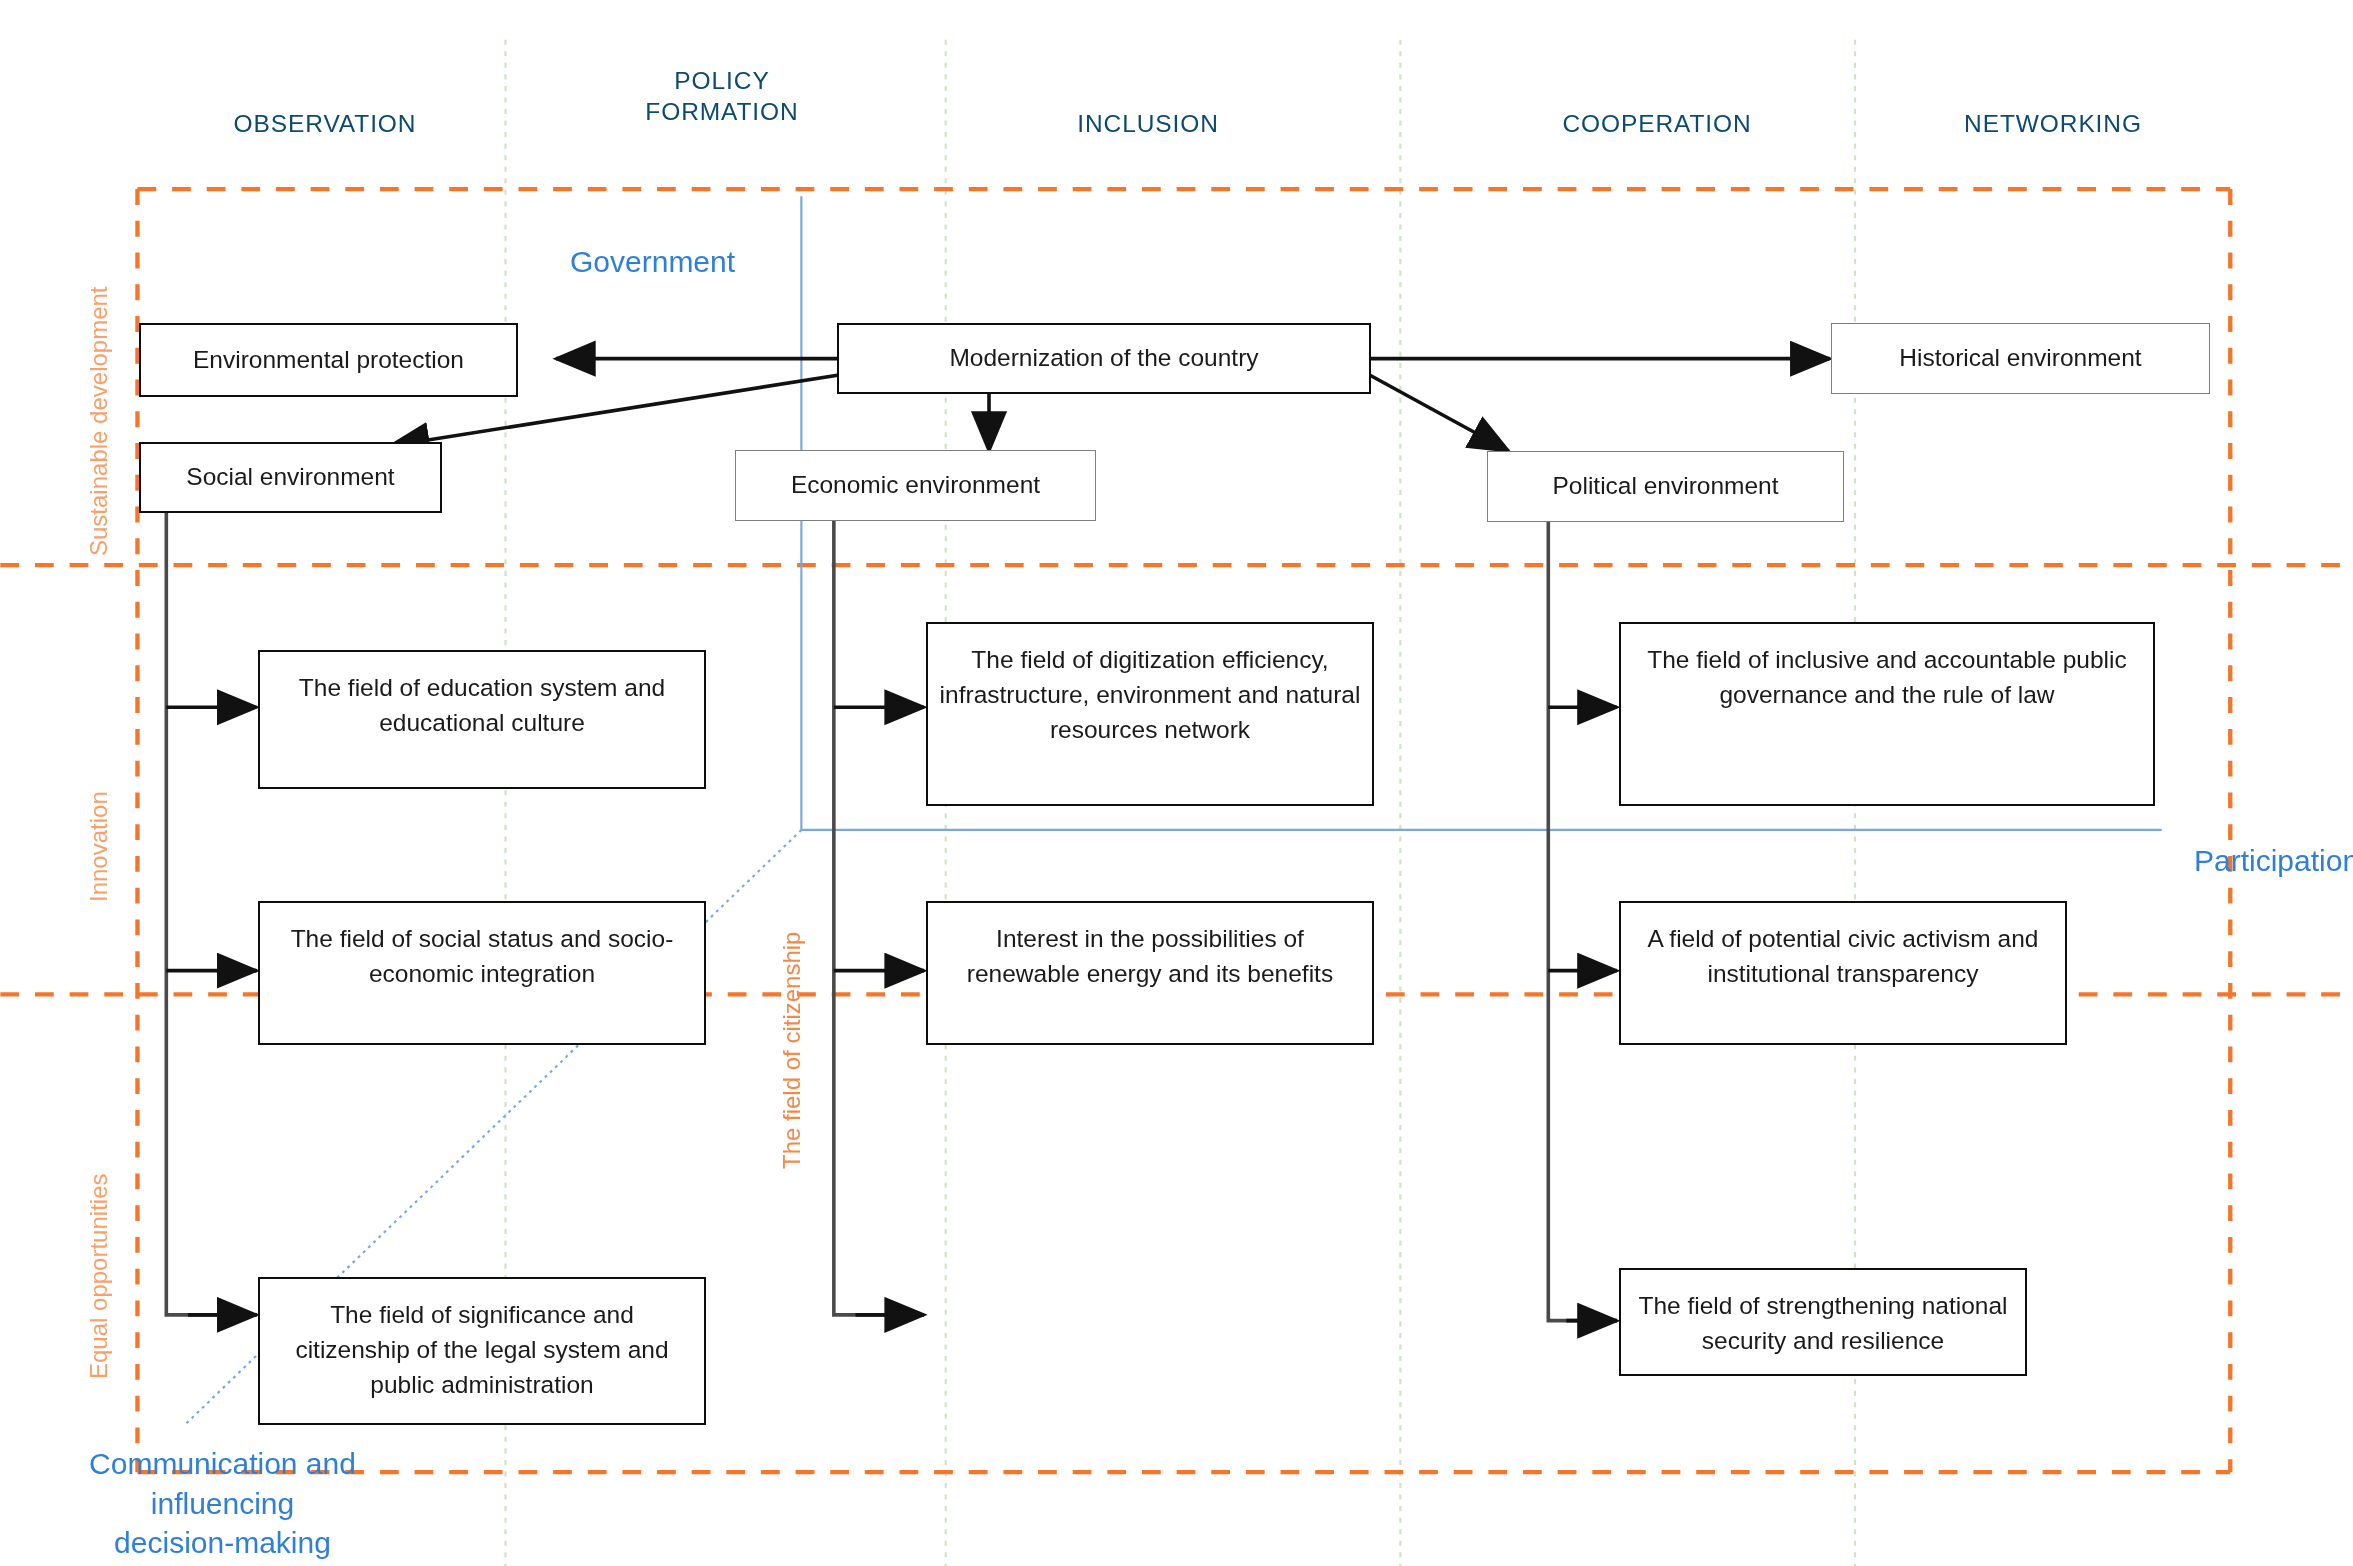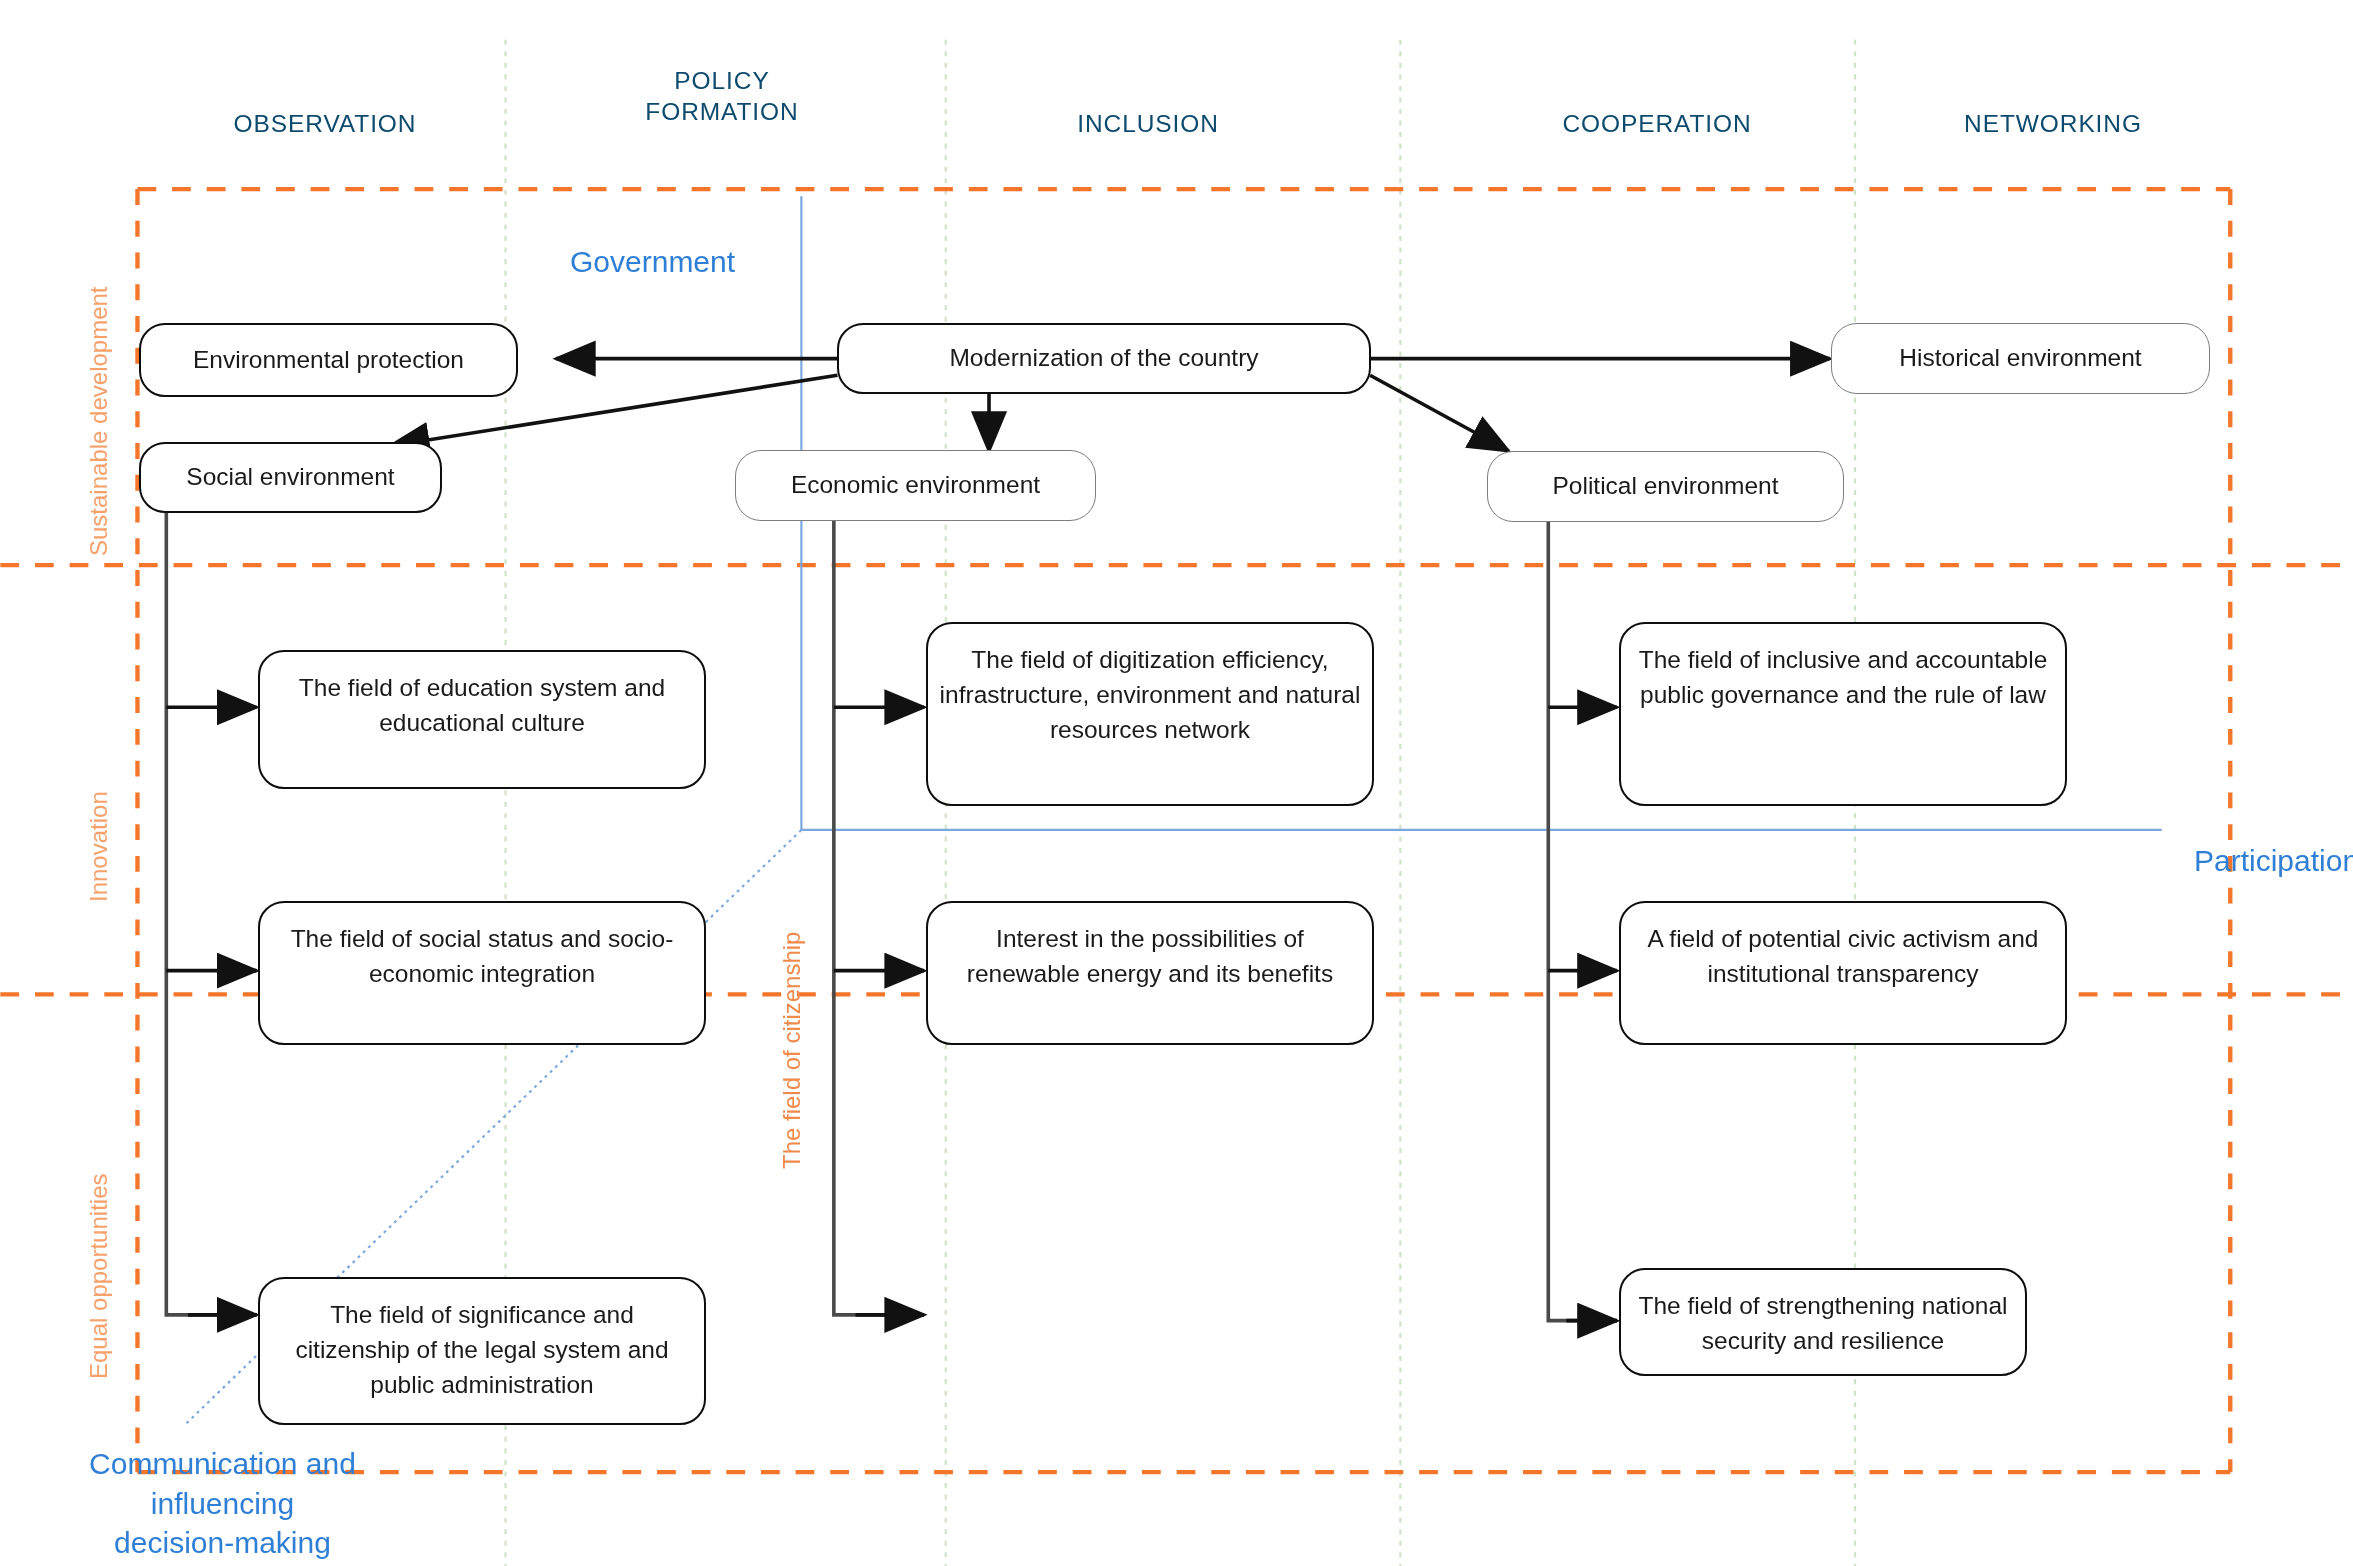--- a/index.html
+++ b/index.html
@@ -30,21 +30,20 @@
   
   .blue-label{position:absolute;color:#2f7fd6;font-size:30px;white-space:nowrap;}
   .blue-label.multi{white-space:normal;text-align:center;line-height:1.32;}
 
   
   .box{
     position:absolute;background:#fff;box-sizing:border-box;
     display:flex;align-items:center;justify-content:center;
     text-align:center;color:#1a1a1a;font-size:24.5px;line-height:1.42;
     padding:4.3px 11.5px;
-    border-radius:26px;
   }
   .box.thin{border:1.4px solid #7d7d7d;}
   .box.thick{border:2.2px solid #0d0d0d;}
   .box.top{align-items:flex-start;padding-top:19px;}
 </style>
 </head>
 <body>
 
 <div id="stage">
 
@@ -137,21 +136,21 @@
   <div class="box thick" style="left:139px;top:442px;width:303px;height:71px;">Social environment</div>
 
   <div class="box thin" style="left:735px;top:450px;width:361px;height:71px;">Economic environment</div>
 
   <div class="box thin" style="left:1487px;top:451px;width:357px;height:71px;">Political environment</div>
 
   <div class="box thick top" style="left:258px;top:650px;width:448px;height:139px;">The field of education system and educational culture</div>
 
   <div class="box thick top" style="left:926px;top:622px;width:448px;height:184px;">The field of digitization efficiency, infrastructure, environment and natural resources network</div>
 
-  <div class="box thick top" style="left:1619px;top:622px;width:448px;height:184px;">The field of inclusive and accountable public governance and the rule of law</div>
+  <div class="box thick top" style="left:1619px;top:622px;width:536px;height:184px;">The field of inclusive and accountable public governance and the rule of law</div>
 
   <div class="box thick top" style="left:258px;top:901px;width:448px;height:144px;">The field of social status and socio-economic integration</div>
 
   <div class="box thick top" style="left:926px;top:901px;width:448px;height:144px;">Interest in the possibilities of renewable energy and its benefits</div>
 
   <div class="box thick top" style="left:1619px;top:901px;width:448px;height:144px;">A field of potential civic activism and institutional transparency</div>
 
   <div class="box thick top" style="left:258px;top:1277px;width:448px;height:148px;">The field of significance and citizenship of the legal system and public administration</div>
 
 

